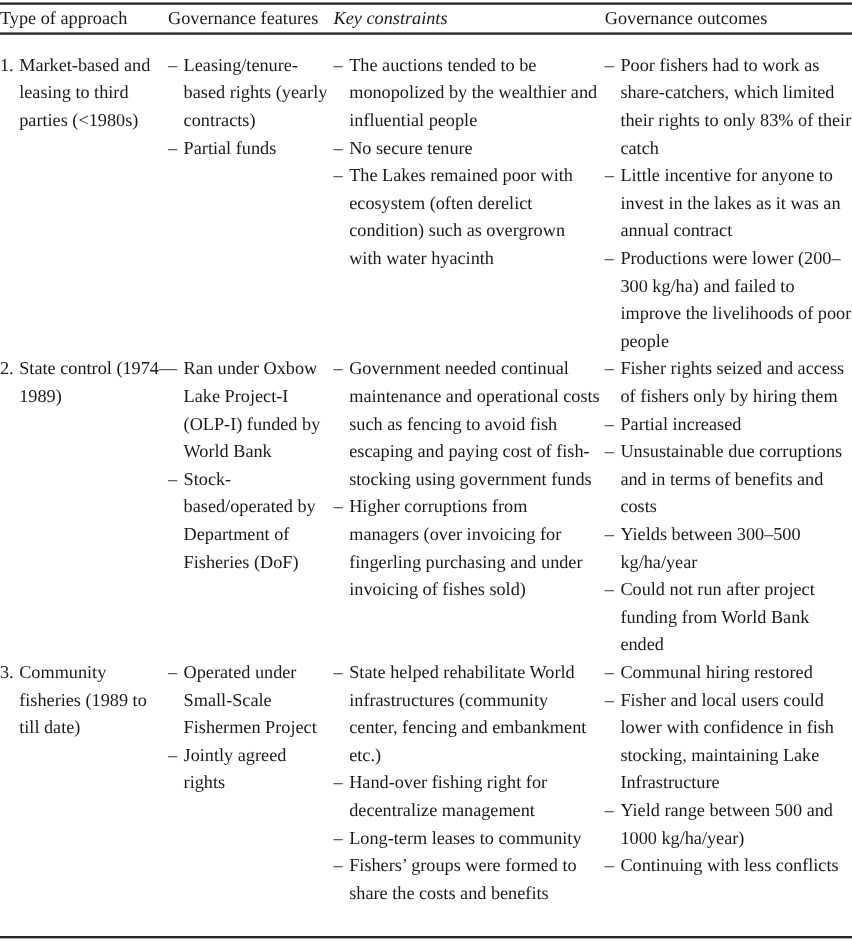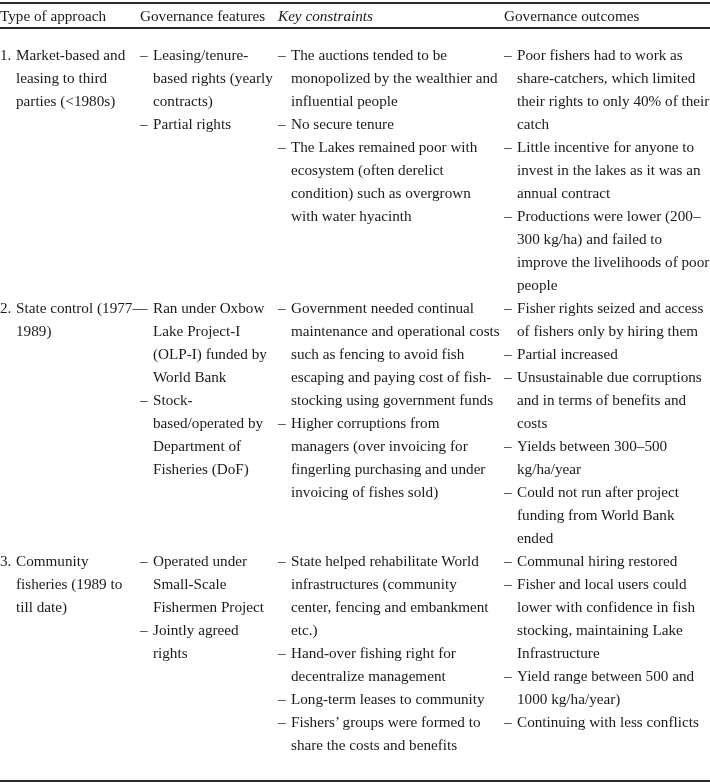--- a/index.html
+++ b/index.html
@@ -139,21 +139,21 @@
           </ol>
         </td>
         <td class="c2">
           <ul class="dashlist">
             <li>
               <span class="dash">–</span>
               <span>Leasing/tenure-based rights (yearly contracts)</span>
             </li>
             <li>
               <span class="dash">–</span>
-              <span>Partial rights</span>
+              <span>Partial funds</span>
             </li>
           </ul>
         </td>
         <td class="c3">
           <ul class="dashlist">
             <li>
               <span class="dash">–</span>
               <span>The auctions tended to be monopolized by the wealthier and influential people</span>
             </li>
             <li>
@@ -163,40 +163,40 @@
             <li>
               <span class="dash">–</span>
               <span>The Lakes remained poor with ecosystem (often derelict condition) such as overgrown with water hyacinth</span>
             </li>
           </ul>
         </td>
         <td class="c4">
           <ul class="dashlist">
             <li>
               <span class="dash">–</span>
-              <span>Poor fishers had to work as share-catchers, which limited their rights to only 40% of their catch</span>
+              <span>Poor fishers had to work as share-catchers, which limited their rights to only 83% of their catch</span>
             </li>
             <li>
               <span class="dash">–</span>
               <span>Little incentive for anyone to invest in the lakes as it was an annual contract</span>
             </li>
             <li>
               <span class="dash">–</span>
               <span>Productions were lower (200–300 kg/ha) and failed to improve the livelihoods of poor people</span>
             </li>
           </ul>
         </td>
       </tr>
 
       <tr class="body-row">
         <td class="c1">
           <ol class="numlist">
             <li>
               <span class="num">2.</span>
-              <span>State control (1977–1989)</span>
+              <span>State control (1974–1989)</span>
             </li>
           </ol>
         </td>
         <td class="c2">
           <ul class="dashlist">
             <li>
               <span class="dash">–</span>
               <span>Ran under Oxbow Lake Project-I (OLP-I) funded by World Bank</span>
             </li>
             <li>

